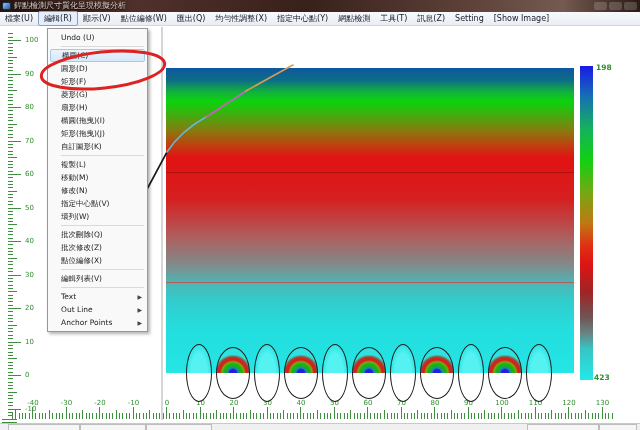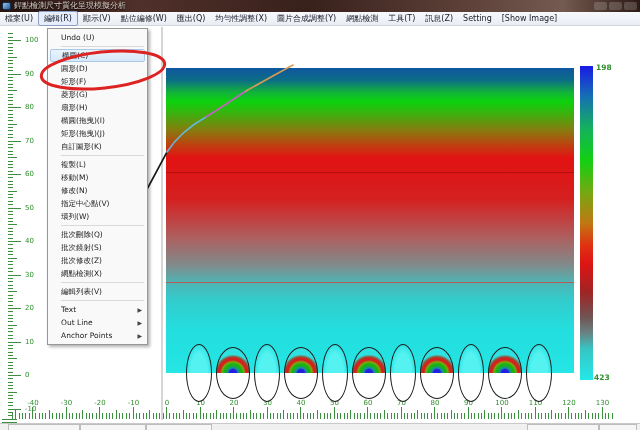--- a/index.html
+++ b/index.html
@@ -93,21 +93,21 @@
     </span>
   </div>
 
   <div id="menubar">
       <span class="mitem">檔案(U)</span>
       <span class="mitem open">編輯(R)</span>
       <span class="mitem">顯示(V)</span>
       <span class="mitem">點位編修(W)</span>
       <span class="mitem">匯出(Q)</span>
       <span class="mitem">均勻性調整(X)</span>
-      <span class="mitem">圖片合成調整(Y)</span>
+      <span class="mitem">指定中心點(Y)</span>
       <span class="mitem">網點檢測</span>
       <span class="mitem">工具(T)</span>
       <span class="mitem">訊息(Z)</span>
       <span class="mitem">Setting</span>
       <span class="mitem">[Show Image]</span>
     </div>
 
   <div id="vruler">
       <div class="vtick" style="left: 8px; top: 418.6px; width: 5px; background: rgb(60, 143, 60);"></div>
       <div class="vtick" style="left: 8px; top: 415.2px; width: 5px; background: rgb(60, 143, 60);"></div>
@@ -484,23 +484,22 @@
       <div class="ditem">矩形(拖曳)(J)</div>
       <div class="ditem">自訂圖形(K)</div>
       <div class="dsep"></div>
       <div class="ditem">複製(L)</div>
       <div class="ditem">移動(M)</div>
       <div class="ditem">修改(N)</div>
       <div class="ditem">指定中心點(V)</div>
       <div class="ditem">環列(W)</div>
       <div class="dsep"></div>
       <div class="ditem">批次刪除(Q)</div>
-      <div class="ditem">批次鏡射(S)</div>
       <div class="ditem">批次修改(Z)</div>
-      <div class="ditem">網點檢測(X)</div>
+      <div class="ditem">點位編修(X)</div>
       <div class="dsep"></div>
       <div class="ditem">編輯列表(V)</div>
       <div class="dsep"></div>
       <div class="ditem">Text<span class="darrow">▶</span></div>
       <div class="ditem">Out Line<span class="darrow">▶</span></div>
       <div class="ditem">Anchor Points<span class="darrow">▶</span></div>
     </div>
 
   <svg id="annot-svg" class="overlay" width="640" height="430" viewBox="0 0 640 430">
       <ellipse cx="103" cy="70" rx="62" ry="18" transform="rotate(-6 103 70)" stroke="#dd2222" stroke-width="3" fill="none"></ellipse>

